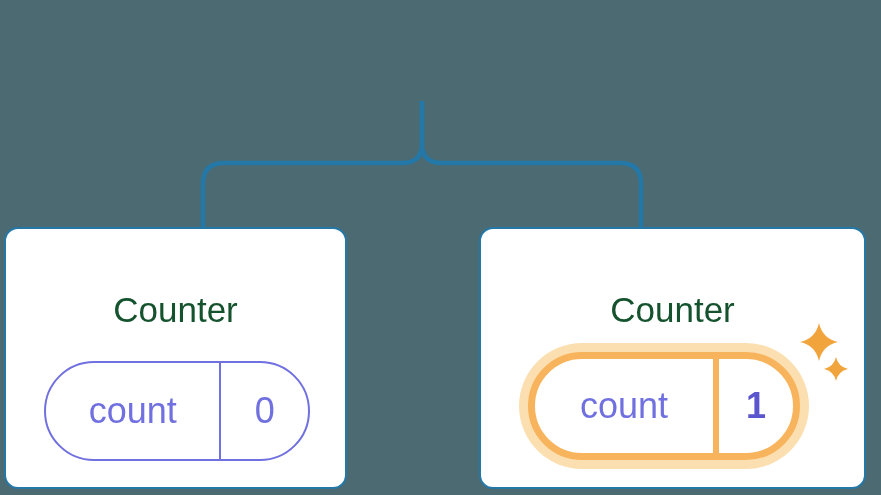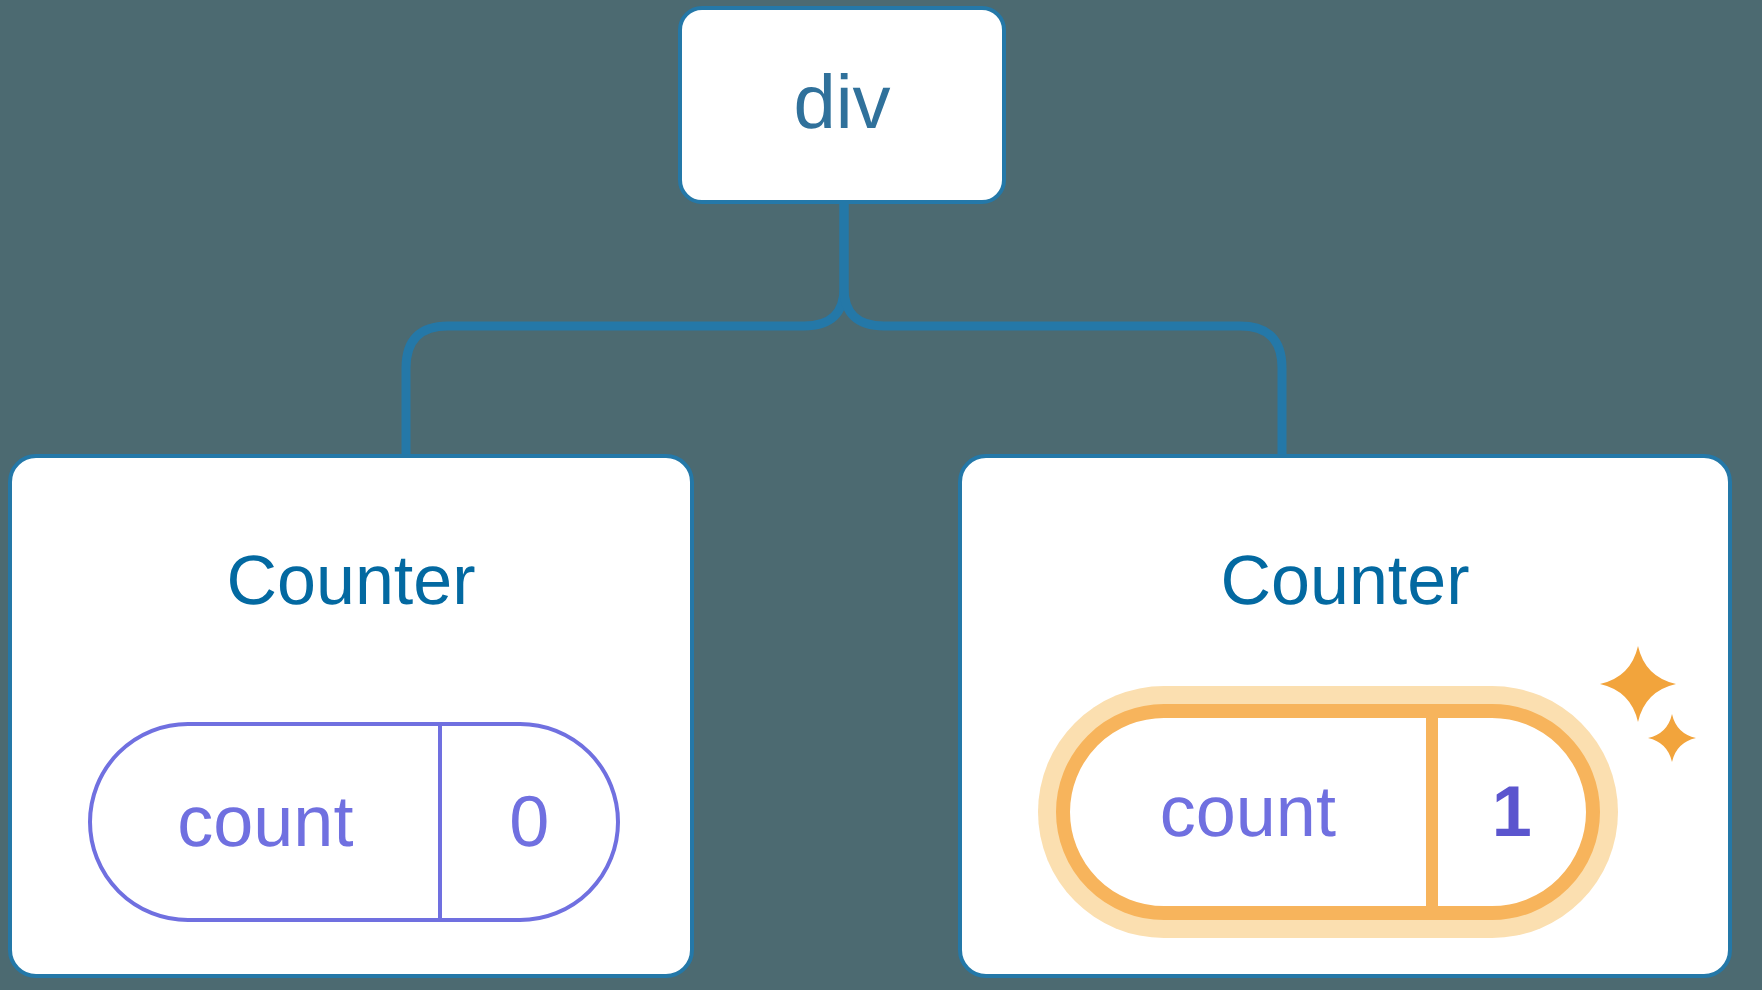--- a/index.html
+++ b/index.html
@@ -19,22 +19,22 @@
 
   .card {
     position:absolute; top:227px; height:262px;
     background:#ffffff; border:2.5px solid #2478A8; border-radius:14px;
     box-sizing:border-box;
   }
   .card.left  { left:4px;   width:343px; }
   .card.right { left:479px; width:387px; }
 
   .card-title {
-    text-align:center; margin-top:42px;
-    font-size:35px; font-weight:500; color:#0369a1;
+    text-align:center; margin-top:61px;
+    font-size:35px; font-weight:500; color:#14532d;
   }
 
   .pill {
     position:absolute; background:#ffffff;
     display:flex; align-items:stretch; box-sizing:border-box;margin-top:12px;
   }
   .pill.plain {
     left:38px; top:120px; width:266px; height:100px;
     border:2px solid #7070E0; border-radius:52px;
   }
@@ -59,23 +59,20 @@
 </head>
 <body>
 
 <div class="stage">
 
   <svg class="connectors" width="881" height="495" viewBox="0 0 881 495" aria-hidden="true">
     <path d="M422,101 L422,144 Q422,163 402,163 L224,163 Q203,163 203,184 L203,228" fill="none" stroke="#2478A8" stroke-width="4.5"></path>
     <path d="M422,101 L422,144 Q422,163 442,163 L620,163 Q641,163 641,184 L641,228" fill="none" stroke="#2478A8" stroke-width="4.5"></path>
   </svg>
 
-  <div class="tree-node">
-    <span>div</span>
-  </div>
 
   <div class="card left">
     <div class="card-title">Counter</div>
     <div class="pill plain">
       <div class="pill-key">count</div>
       <div class="divider"></div>
       <div class="pill-val">0</div>
     </div>
   </div>
 

